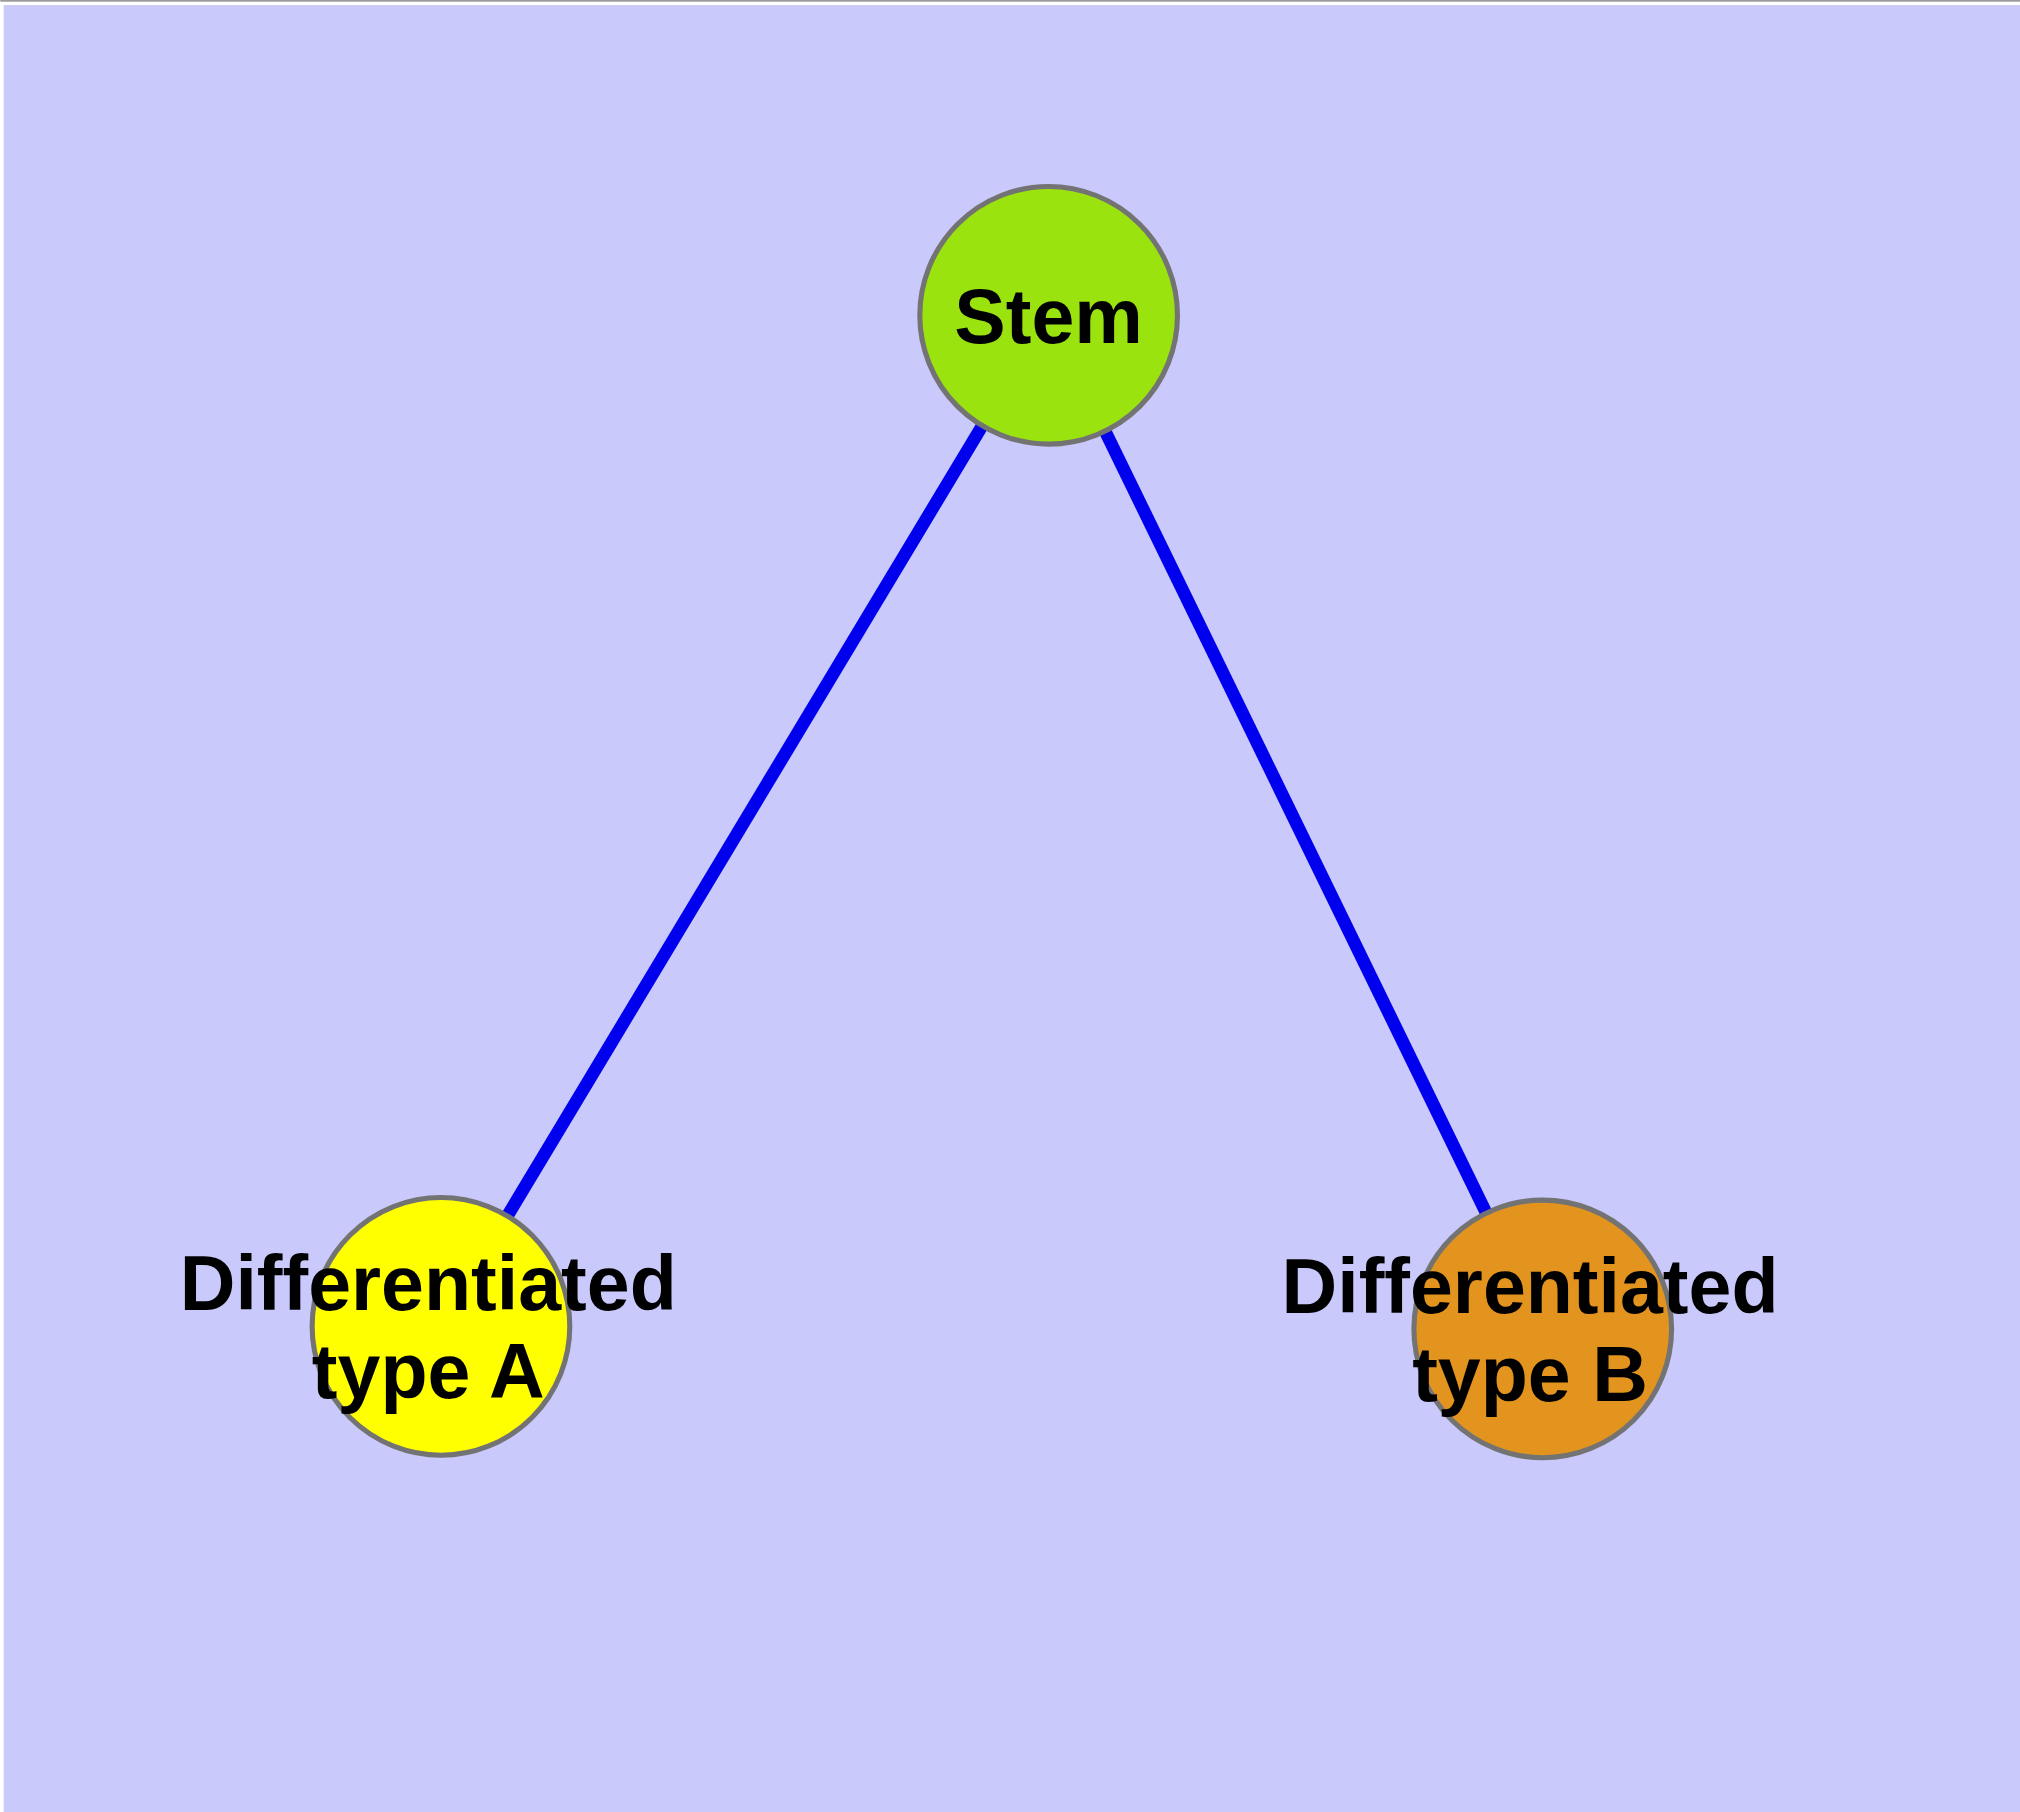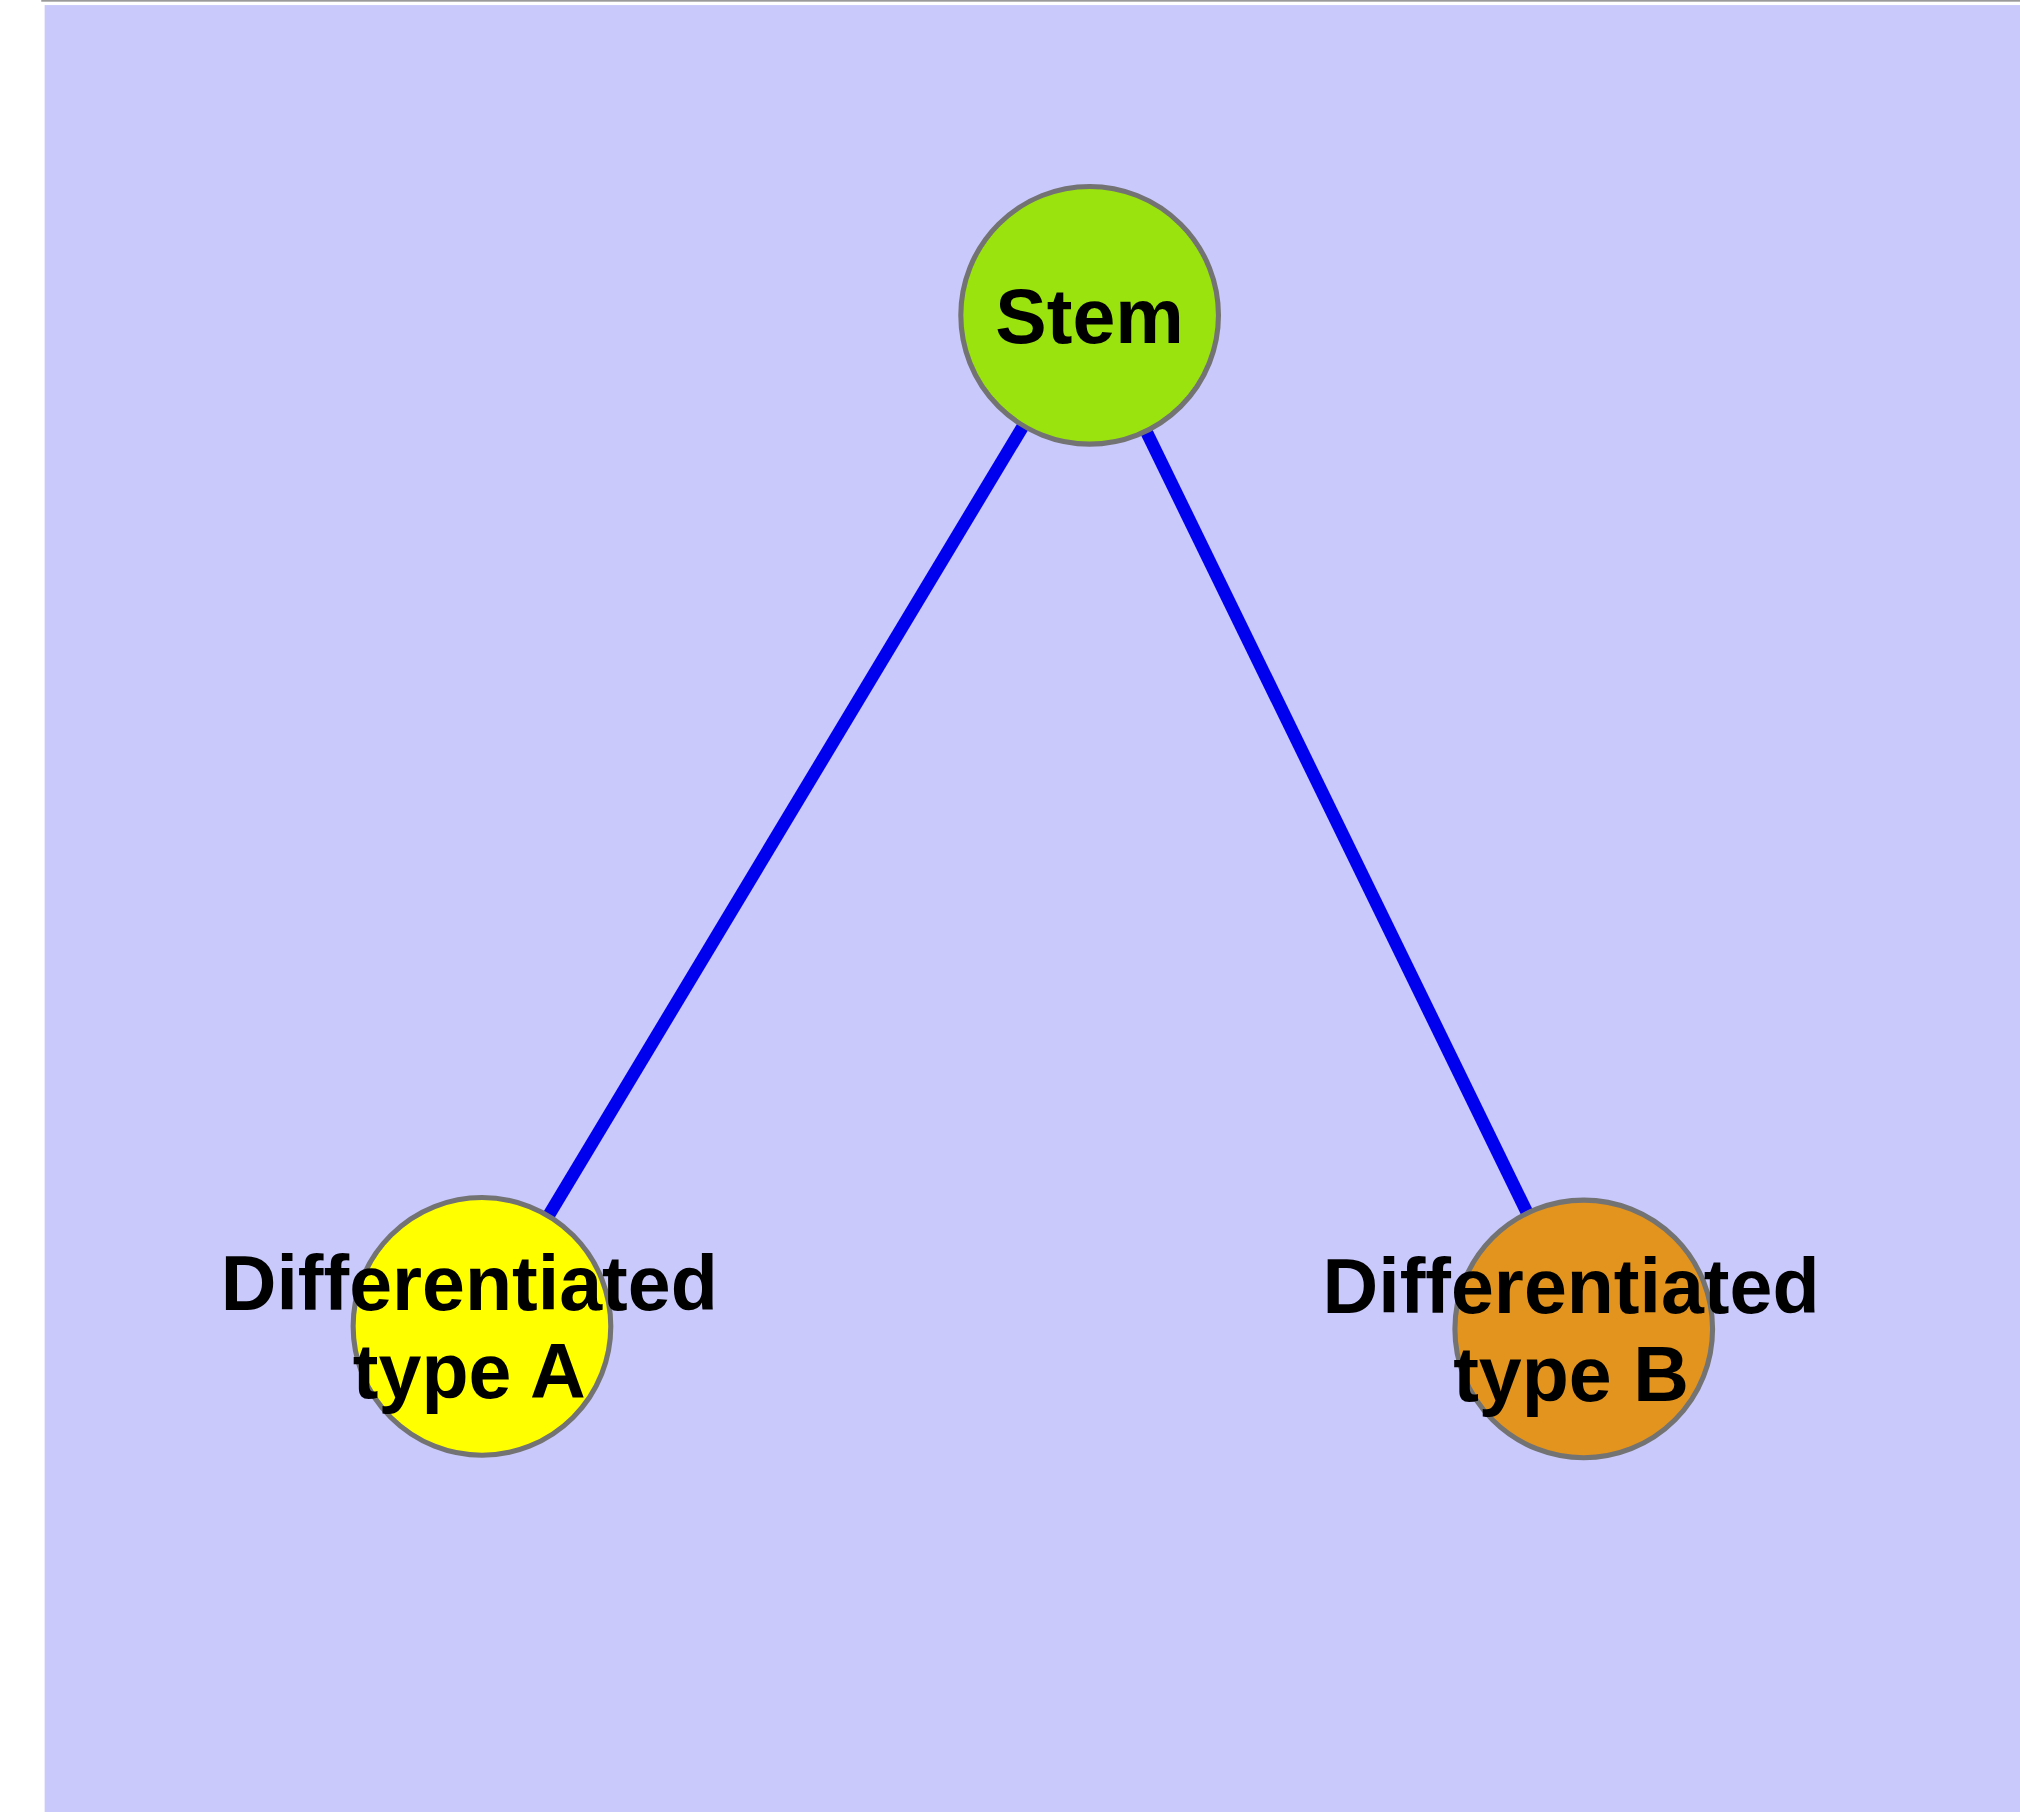--- a/index.html
+++ b/index.html
@@ -8,21 +8,20 @@
     background: #ffffff;
     width: 2021px;
     height: 1812px;
     overflow: hidden;
     font-family: "Liberation Sans", sans-serif;
   }
   .diagram-wrap {
     position: relative;
     width: 1870px;
     height: 1812px;
-    margin-left: 41px;
   }
   svg {
     display: block;
   }
   .node-label {
     font-family: "Liberation Sans", sans-serif;
     font-weight: bold;
     font-size: 91px;
     fill: #000000;
   }

